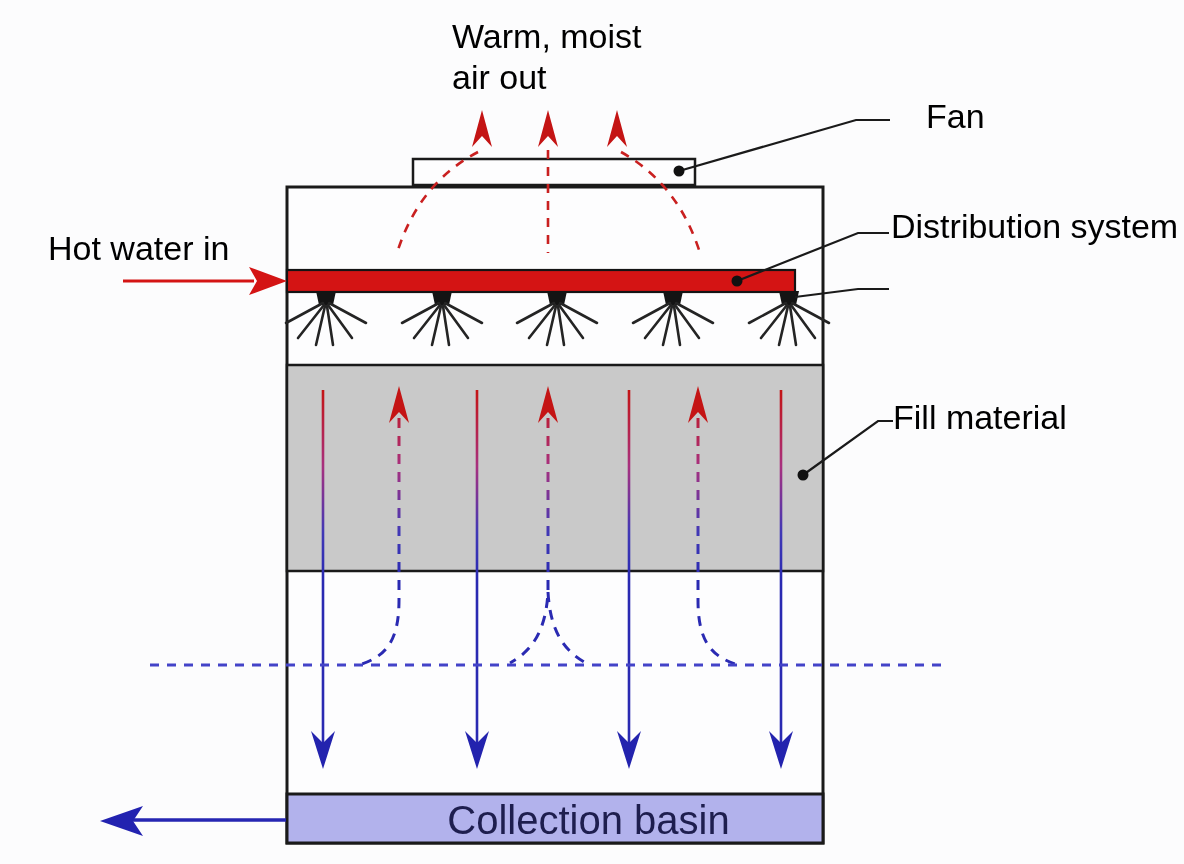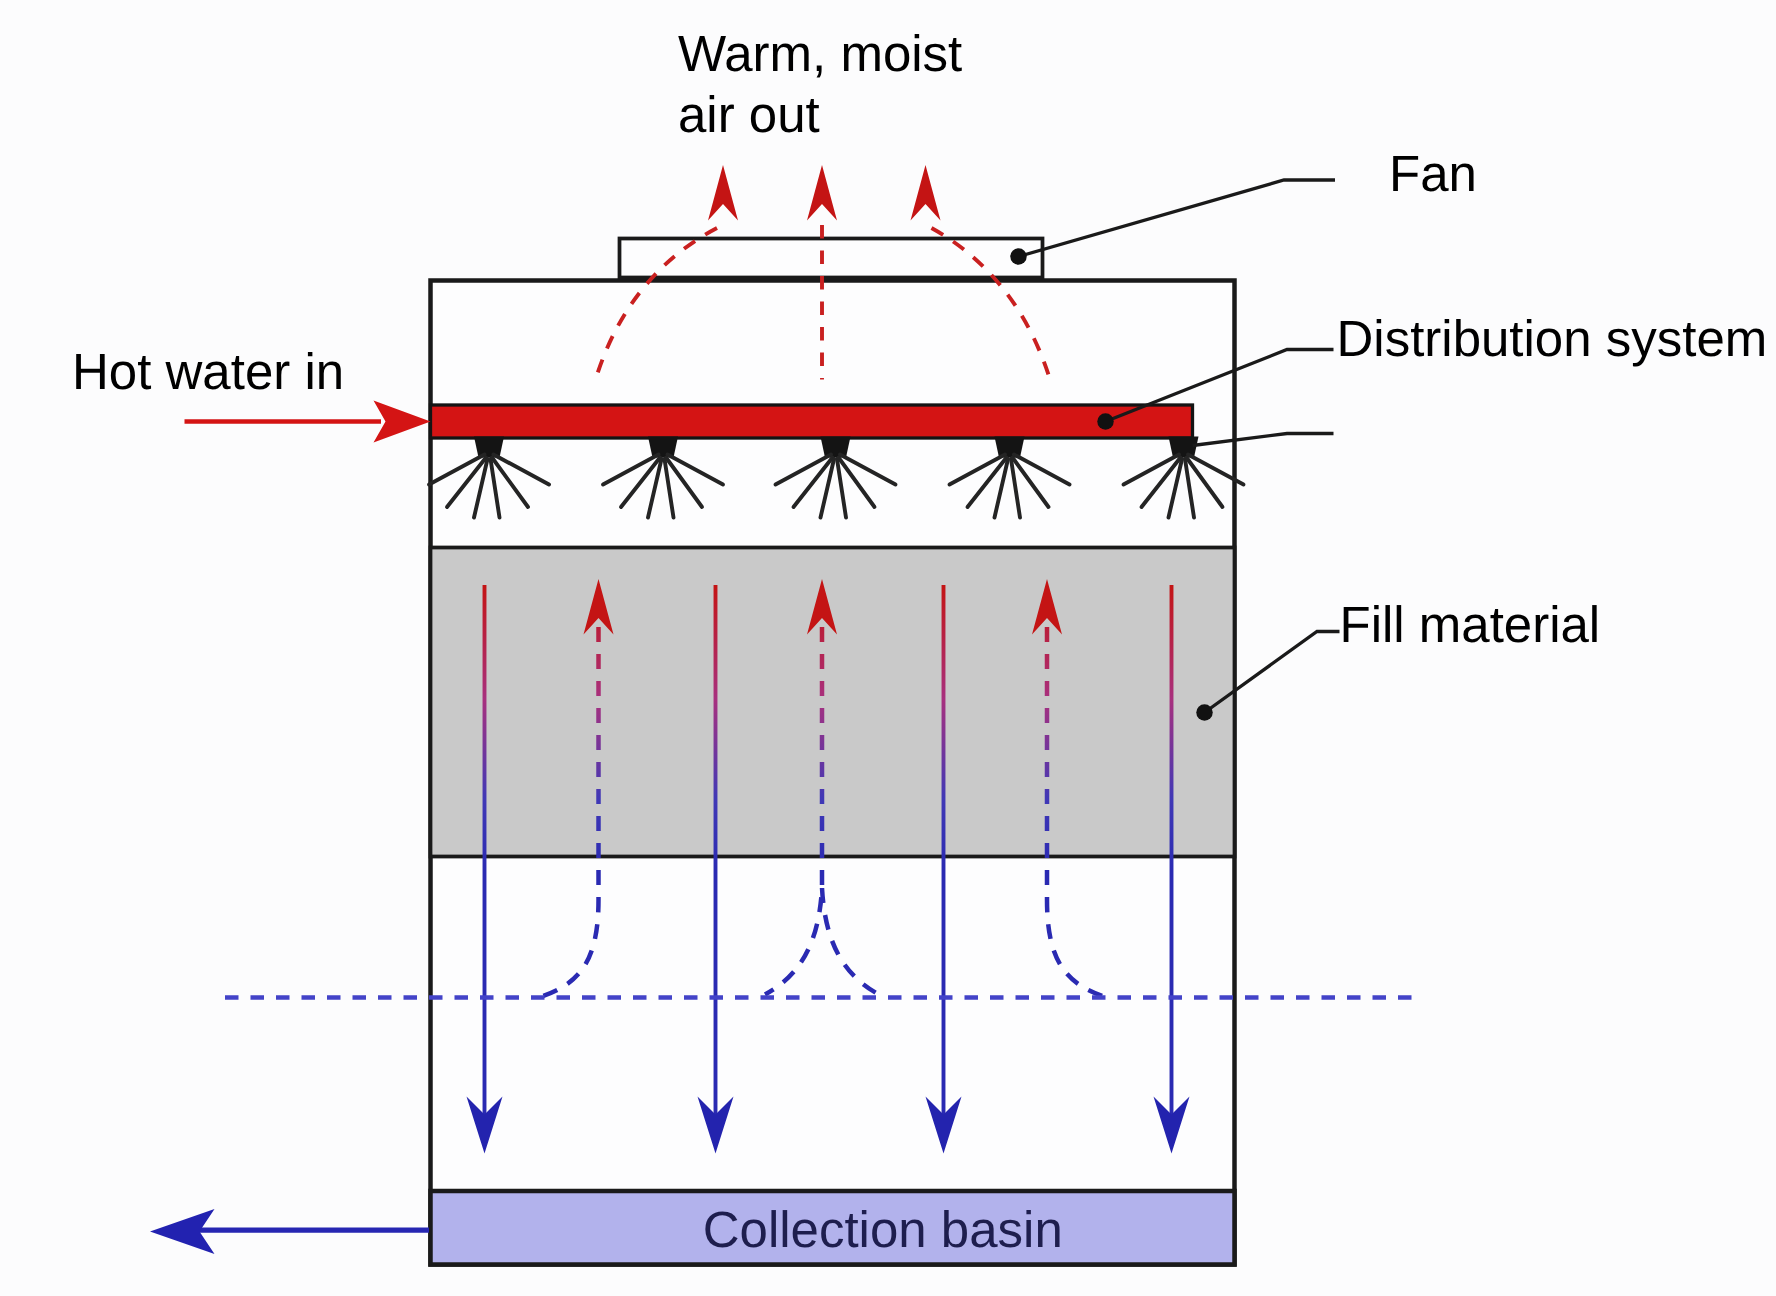--- a/index.html
+++ b/index.html
@@ -17,21 +17,21 @@
     position:absolute;
     font-size:34px;
     line-height:41px;
     white-space:nowrap;
     color:#000000;
   }
   .label.basin{
     width:603px;
     text-align:center;
     color:#1e1e4e;
-    font-size:34px;
+    font-size:40px;
   }
 </style>
 </head>
 <body>
 
 <div class="canvas">
 
   <svg class="diagram-svg" width="1184" height="864" viewBox="0 0 1184 864">
     <defs>
       <linearGradient id="heatGrad" gradientUnits="userSpaceOnUse" x1="0" y1="390" x2="0" y2="580">

